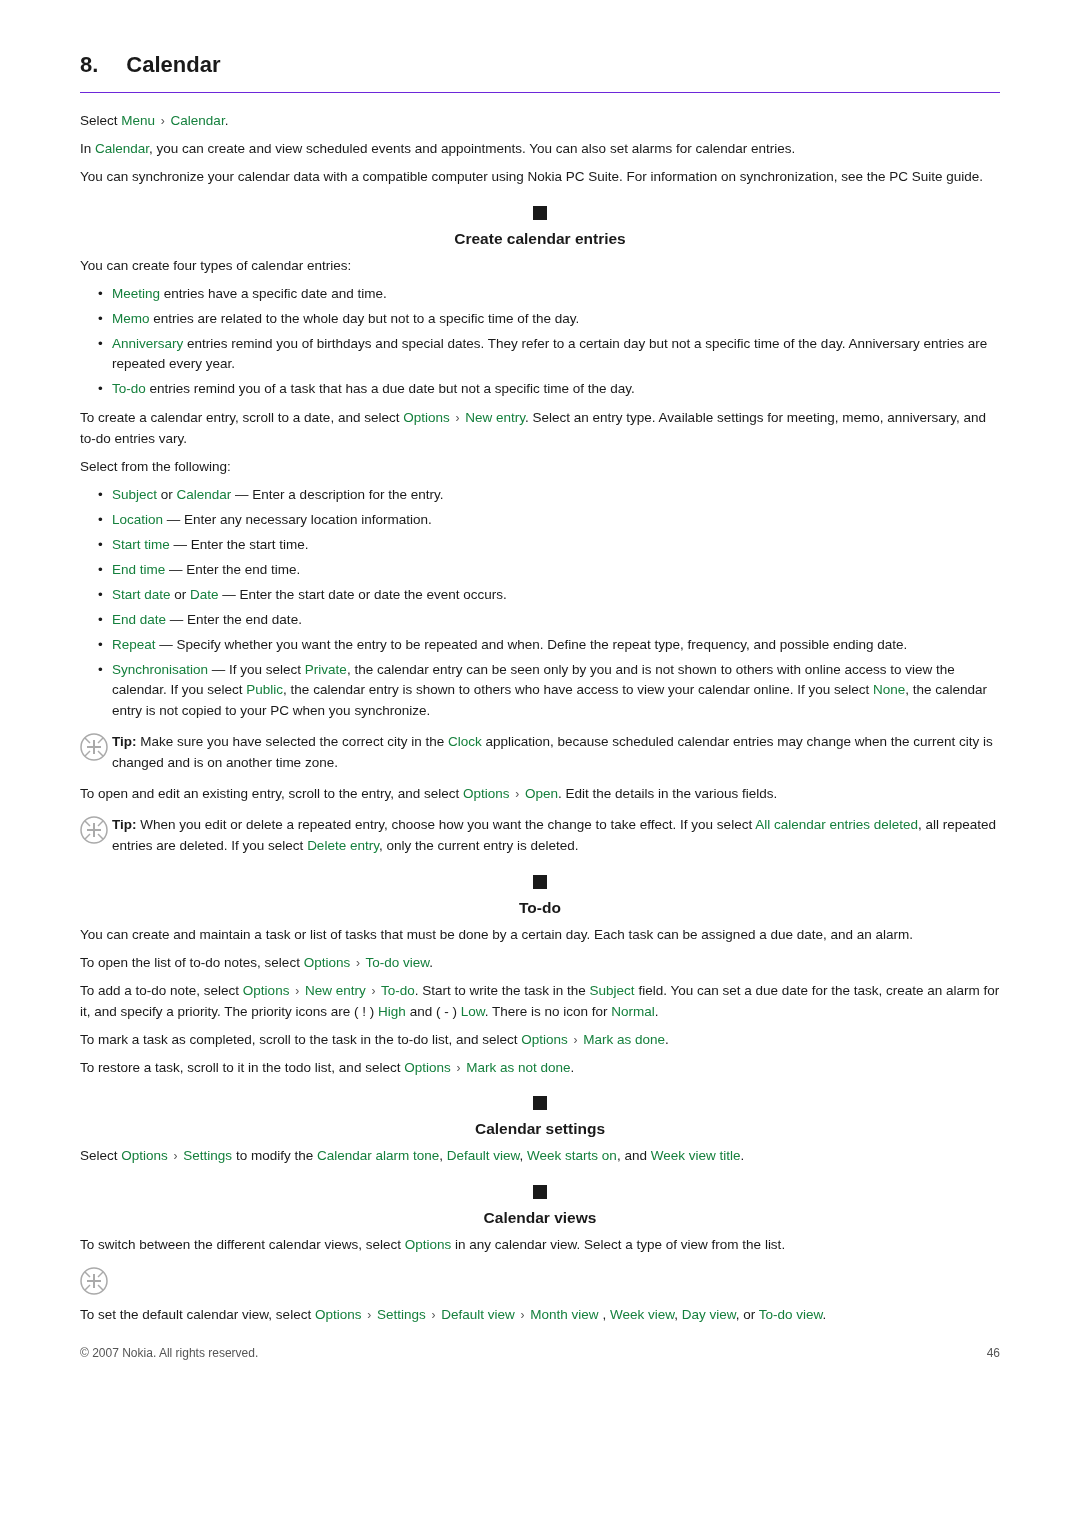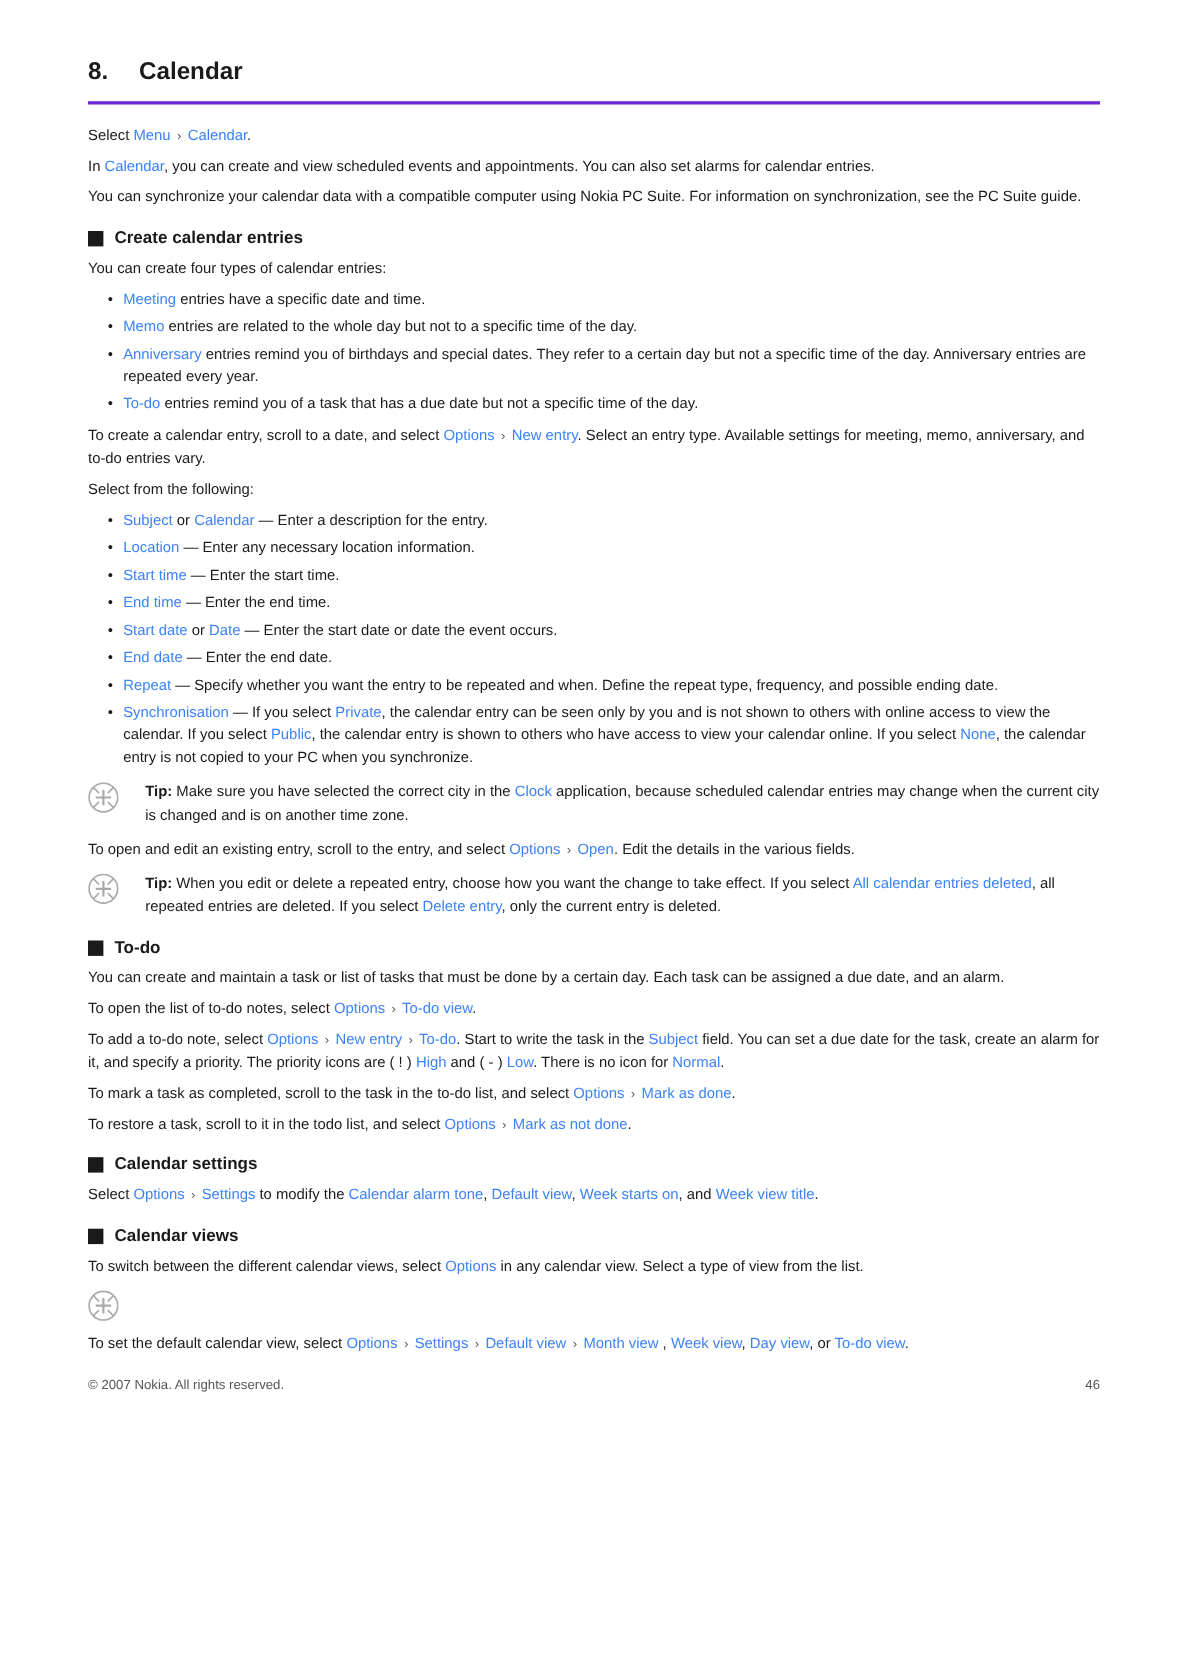--- a/index.html
+++ b/index.html
@@ -10,34 +10,35 @@
       color: #1a1a1a;
       width: 1080px;
       min-height: 1527px;
       padding: 40px 80px 60px 80px;
     }
     h1.chapter-title {
       font-size: 22px;
       font-weight: bold;
       color: #1a1a1a;
       padding: 12px 0 14px 0;
-      border-bottom: 3px solid #6d28d9;
+      border-bottom: 1px solid #6d28d9;
       margin-bottom: 18px;
     }
     h1.chapter-title span.chapter-num {
       margin-right: 28px;
     }
     .section-heading {
       font-size: 15.5px;
       font-weight: bold;
       display: flex;
       align-items: center;
       gap: 10px;
       margin-bottom: 8px;
       margin-top: 4px;
+      flex-direction: column;
     }
     .section-heading .sq-bullet {
       display: inline-block;
       width: 14px;
       height: 14px;
       background: #1a1a1a;
       flex-shrink: 0;
     }
     p {
       margin-bottom: 7px;
@@ -54,27 +55,27 @@
       line-height: 1.55;
     }
     ul.doc-list li::before {
       content: "•";
       position: absolute;
       left: 0;
       top: 0;
       color: #1a1a1a;
     }
     .link {
-      color: #3b82f6;
+      color: #15803d;
       text-decoration: none;
     }
     .tip-box {
       display: flex;
       align-items: flex-start;
-      gap: 24px;
+      gap: 4px;
       margin: 10px 0 10px 0;
     }
     .tip-icon {
       flex-shrink: 0;
       width: 28px;
       height: 28px;
       margin-top: 1px;
     }
     .tip-icon svg {
       width: 28px;

